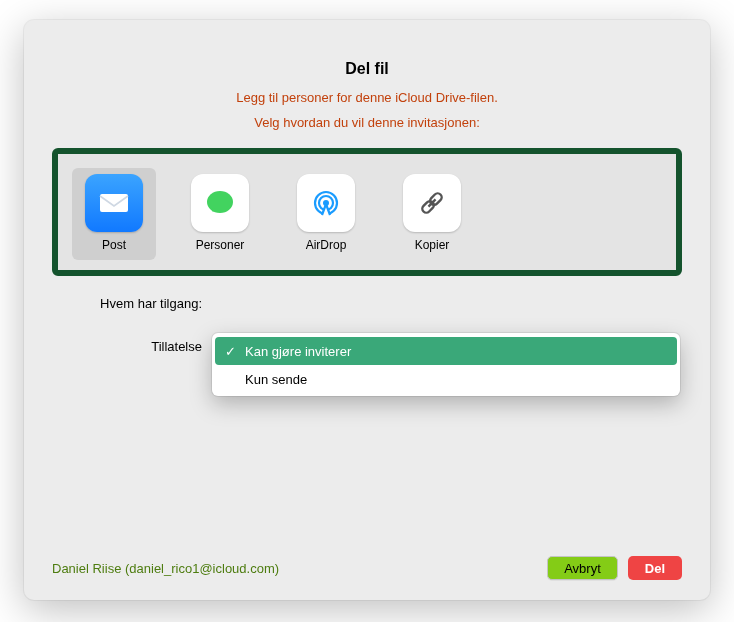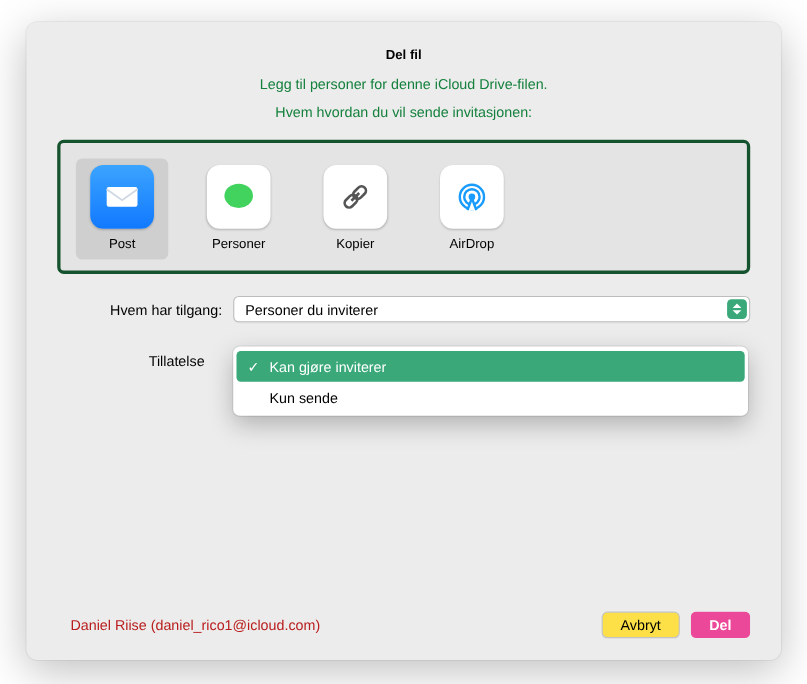--- a/index.html
+++ b/index.html
@@ -16,34 +16,34 @@
     left: 24px; top: 20px;
     width: 686px; height: 580px;
     background: #ececec;
     border-radius: 10px;
     box-shadow: 0 10px 40px rgba(0,0,0,.25), 0 0 0 1px rgba(0,0,0,.05);
     padding: 20px 28px 20px 28px;
   }
   .title {
     text-align: center;
     font-weight: 700;
-    font-size: 12px;
-    margin-top: 3px;
+    font-size: 16px;
+    margin-top: 20px;
   }
   .subtitle, .subtitle2 {
     text-align: center;
-    color: #15803d;
+    color: #c2410c;
     margin-top: 12px;
     font-size: 13px;
   }
   .subtitle2 { margin-top: 10px; }
 
   .methods {
     margin-top: 18px;
-    border: 3px solid #14532d;
+    border: 6px solid #14532d;
     border-radius: 6px;
     background: #e4e4e4;
     padding: 14px 14px 10px 14px;
     display: flex;
     gap: 22px;
   }
   .method {
     width: 84px;
     text-align: center;
     border-radius: 6px;
@@ -109,21 +109,21 @@
 
   .form-row2 {
     margin-top: 22px;
     display: flex;
     align-items: flex-start;
     position: relative;
   }
   .form-row2 .flabel {
     width: 160px;
     text-align: right;
-    padding-right: 26px;
+    padding-right: 10px;
     font-size: 13px;
     padding-top: 6px;
   }
   .popup {
     position: absolute;
     left: 160px;
     top: 0px;
     width: 468px;
     background: #fff;
     border-radius: 6px;
@@ -149,53 +149,52 @@
 
   .footer {
     position: absolute;
     left: 28px; right: 28px;
     bottom: 20px;
     display: flex;
     align-items: center;
   }
   .footer .user {
     font-size: 13px;
-    color: #b91c1c;
+    color: #4d7c0f;
     flex: 1;
-    margin-left: 12px;
   }
   .btn {
     height: 24px;
     padding: 0 16px;
     border-radius: 5px;
     font-size: 13px;
     border: 1px solid transparent;
     cursor: default;
     margin-left: 10px;
     display: inline-flex; align-items: center; justify-content: center;
   }
   .btn-cancel {
-    background: #fde047;
+    background: #84cc16;
     border-color: #c4c4c4;
     box-shadow: 0 1px 0 rgba(0,0,0,.05);
   }
   .btn-share {
-    background: #ec4899;
+    background: #ef4444;
     color: #fff;
     font-weight: 600;
   }
 </style>
 </head>
 <body>
 
 <div class="dialog">
 
   <div class="title">Del fil</div>
   <div class="subtitle">Legg til personer for denne iCloud Drive-filen.</div>
-  <div class="subtitle2">Hvem hvordan du vil sende invitasjonen:</div>
+  <div class="subtitle2">Velg hvordan du vil denne invitasjonen:</div>
 
   <div class="methods">
 
     <div class="method selected">
       <div class="icon-wrap icon-mail">
         <svg viewBox="0 0 36 36">
             <rect x="4" y="9" width="28" height="18" rx="2" fill="#fff"></rect>
             <path d="M4 11 L18 21 L32 11" stroke="#cfd8e3" stroke-width="1.7" fill="none"></path>
           </svg>
       </div>
@@ -203,59 +202,52 @@
     </div>
 
     <div class="method">
       <div class="icon-wrap icon-messages">
         <svg viewBox="0 0 36 36">
             <ellipse cx="18" cy="17" rx="13" ry="11" fill="#42d35f"></ellipse>
             <path d="M11 27 L14 23 L9 24 Z" fill="#42d35f"></path>
           </svg>
       </div>
       <div class="label">Personer</div>
+    </div>
+
+    <div class="method">
+      <div class="icon-wrap icon-airdrop">
+        <svg viewBox="0 0 36 36">
+          <circle cx="18" cy="18" r="3" fill="#1a9cff"></circle>
+          <circle cx="18" cy="18" r="7" fill="none" stroke="#1a9cff" stroke-width="2.2"></circle>
+          <circle cx="18" cy="18" r="11" fill="none" stroke="#1a9cff" stroke-width="2.2"></circle>
+          <path d="M14 30 L18 19 L22 30 Z" fill="#fff"></path>
+          <path d="M14 30 L18 19 L22 30" fill="none" stroke="#1a9cff" stroke-width="2.2" stroke-linejoin="round"></path>
+        </svg>
+      </div>
+      <div class="label">AirDrop</div>
     </div>
 
     <div class="method">
       <div class="icon-wrap icon-link">
         <svg viewBox="0 0 36 36">
             <g transform="rotate(-45 18 18)">
               <rect x="6" y="14" width="13" height="8" rx="4" fill="none" stroke="#555" stroke-width="2.4"></rect>
               <rect x="17" y="14" width="13" height="8" rx="4" fill="none" stroke="#555" stroke-width="2.4"></rect>
               <rect x="13" y="16.8" width="10" height="2.4" fill="#555"></rect>
             </g>
           </svg>
       </div>
       <div class="label">Kopier</div>
     </div>
 
-    <div class="method">
-      <div class="icon-wrap icon-airdrop">
-        <svg viewBox="0 0 36 36">
-          <circle cx="18" cy="18" r="3" fill="#1a9cff"></circle>
-          <circle cx="18" cy="18" r="7" fill="none" stroke="#1a9cff" stroke-width="2.2"></circle>
-          <circle cx="18" cy="18" r="11" fill="none" stroke="#1a9cff" stroke-width="2.2"></circle>
-          <path d="M14 30 L18 19 L22 30 Z" fill="#fff"></path>
-          <path d="M14 30 L18 19 L22 30" fill="none" stroke="#1a9cff" stroke-width="2.2" stroke-linejoin="round"></path>
-        </svg>
-      </div>
-      <div class="label">AirDrop</div>
-    </div>
-
   </div>
 
   <div class="form-row">
     <div class="flabel">Hvem har tilgang:</div>
-    <div class="select">
-      <span>Personer du inviterer</span>
-      <div class="stepper">
-        <span class="up"></span>
-          <span class="dn"></span>
-      </div>
-    </div>
   </div>
 
   <div class="form-row2">
     <div class="flabel">Tillatelse</div>
 
     <div class="popup">
       <div class="opt selected">
         <span class="check">✓</span>
         <span class="txt">Kan gjøre inviterer</span>
       </div>

